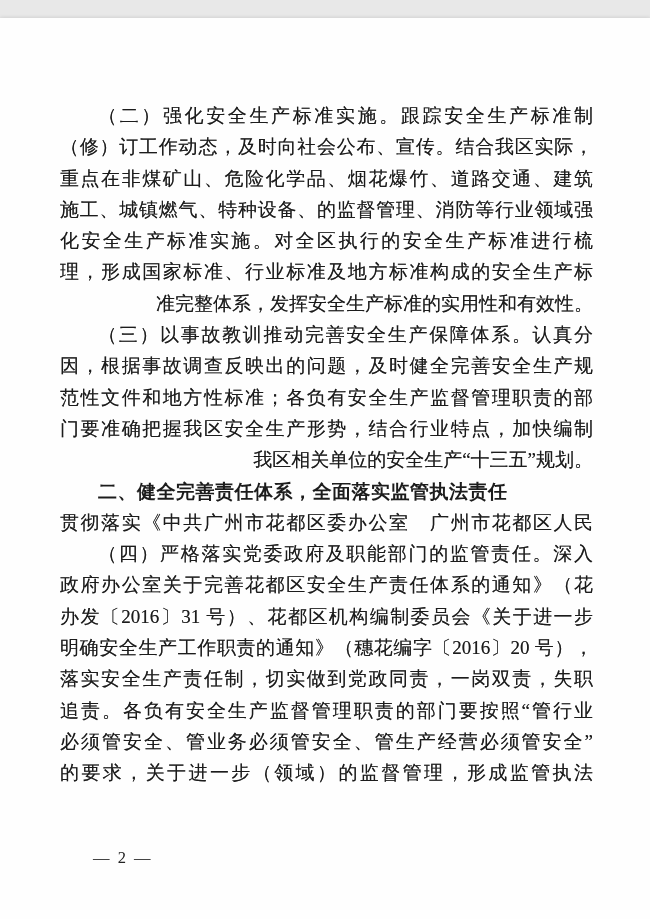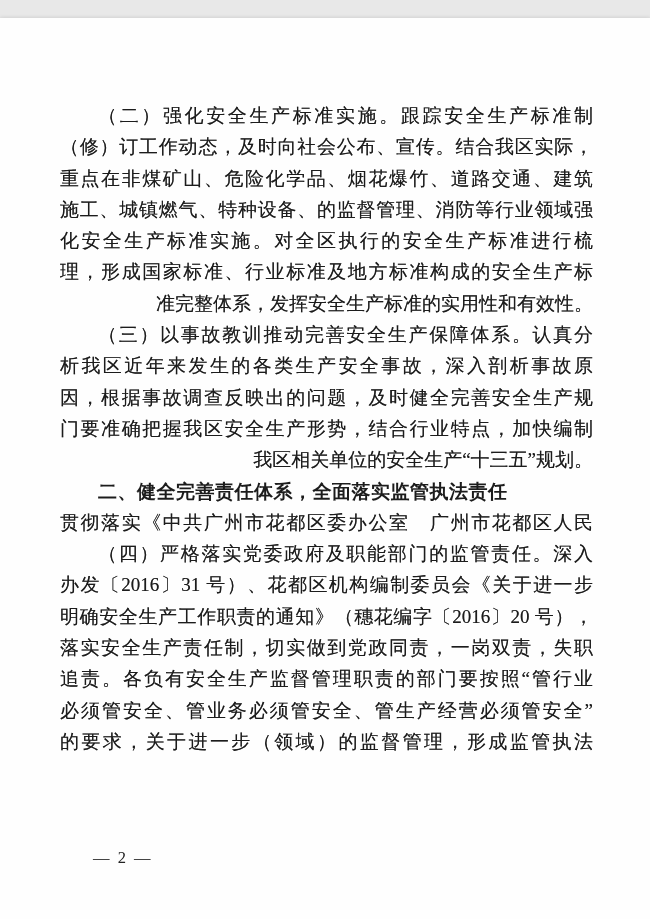--- a/index.html
+++ b/index.html
@@ -70,27 +70,28 @@
 <div class="page">
   <div class="text-block">
       <div class="line indent">（二）强化安全生产标准实施。跟踪安全生产标准制</div>
       <div class="line full">（修）订工作动态，及时向社会公布、宣传。结合我区实际，</div>
       <div class="line full">重点在非煤矿山、危险化学品、烟花爆竹、道路交通、建筑</div>
       <div class="line full">施工、城镇燃气、特种设备、的监督管理、消防等行业领域强</div>
       <div class="line full">化安全生产标准实施。对全区执行的安全生产标准进行梳</div>
       <div class="line full">理，形成国家标准、行业标准及地方标准构成的安全生产标</div>
       <div class="line end">准完整体系，发挥安全生产标准的实用性和有效性。</div>
       <div class="line indent">（三）以事故教训推动完善安全生产保障体系。认真分</div>
-      <div class="line full">析我区近年来发生的各类生产安全事故，深入剖析事故原</div>
       <div class="line full">因，根据事故调查反映出的问题，及时健全完善安全生产规</div>
+      <div class="line full">范性文件和地方性标准；各负有安全生产监督管理职责的部</div>
       <div class="line full">门要准确把握我区安全生产形势，结合行业特点，加快编制</div>
       <div class="line end">我区相关单位的安全生产“十三五”规划。</div>
       <div class="line heading">二、健全完善责任体系，全面落实监管执法责任</div>
       <div class="line full">贯彻落实《中共广州市花都区委办公室　广州市花都区人民</div>
       <div class="line indent">（四）严格落实党委政府及职能部门的监管责任。深入</div>
+      <div class="line full">政府办公室关于完善花都区安全生产责任体系的通知》（花</div>
       <div class="line full">办发〔2016〕31 号）、花都区机构编制委员会《关于进一步</div>
       <div class="line full">明确安全生产工作职责的通知》（穗花编字〔2016〕20 号），</div>
       <div class="line full">落实安全生产责任制，切实做到党政同责，一岗双责，失职</div>
       <div class="line full">追责。各负有安全生产监督管理职责的部门要按照“管行业</div>
       <div class="line full">必须管安全、管业务必须管安全、管生产经营必须管安全”</div>
       <div class="line full">的要求，关于进一步（领域）的监督管理，形成监管执法</div>
     </div>
   <div class="footer">— 2 —</div>
 </div>
 

